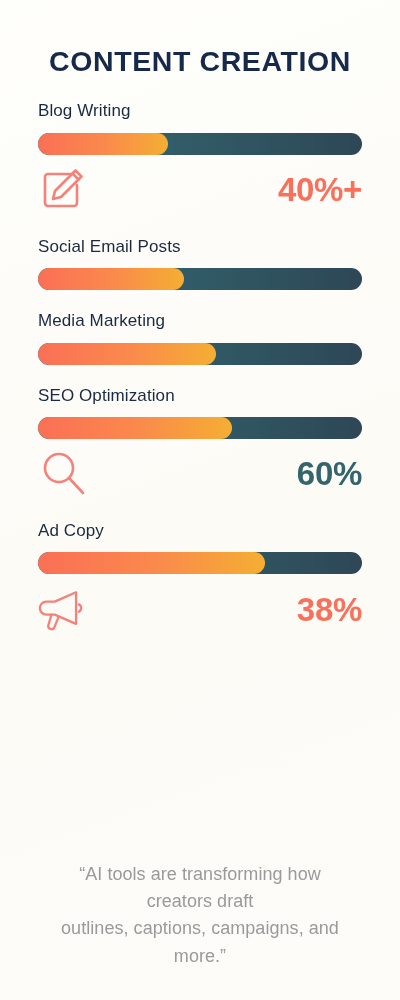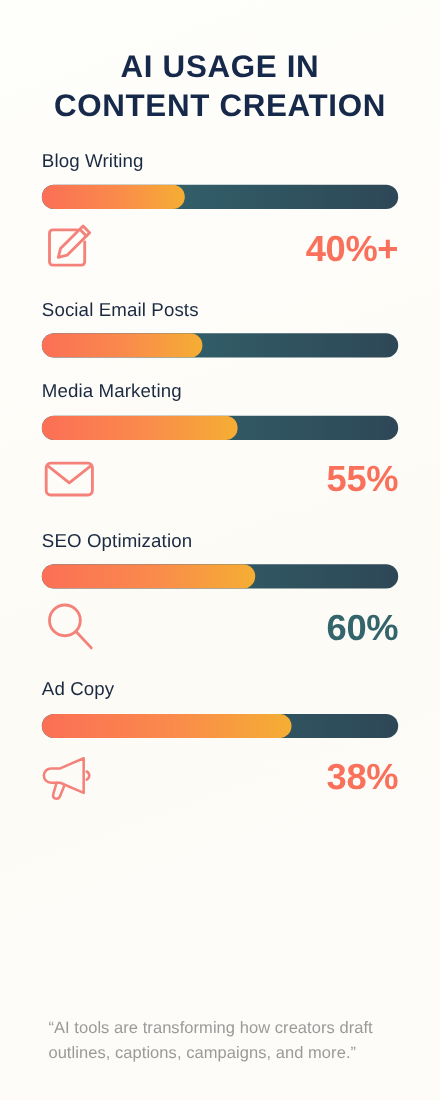--- a/index.html
+++ b/index.html
@@ -95,35 +95,34 @@
     line-height: 1;
     white-space: nowrap;
   }
   .value-coral { color: #F9705B; }
   .value-teal  { color: #33656B; }
 
   
   .footer {
     margin-top: auto;
     margin-bottom: 30px;
-    text-align: left;
-    font-size: 15px;
+    text-align: center;
+    font-size: 18px;
     line-height: 1.52;
     color: #9A9A9A;
     letter-spacing: 0.05px;
     padding: 0 6px;
   }
 </style>
 </head>
 <body>
 
 <div class="page">
 
   <div class="title-block">
-    <span class="title-line">AI Usage in</span>
     <span class="title-line">Content Creation</span>
   </div>
 
   <div class="metrics">
 
     <div class="metric">
       <div class="metric-label">Blog Writing</div>
       <div class="bar-track">
         <div class="bar-fill" style="width: 40%;"></div>
       </div>
@@ -143,29 +142,20 @@
       <div class="metric-label">Social Email Posts</div>
       <div class="bar-track">
         <div class="bar-fill" style="width: 45%;"></div>
       </div>
     </div>
 
     <div class="metric">
       <div class="metric-label">Media Marketing</div>
       <div class="bar-track">
         <div class="bar-fill" style="width: 55%;"></div>
-      </div>
-      <div class="metric-bottom">
-        <div class="icon-wrap">
-          <svg width="52" height="50" viewBox="0 0 52 50" fill="none" stroke="#F4827A" stroke-width="2.6" stroke-linecap="round" stroke-linejoin="round">
-            <rect x="4" y="11" width="42" height="29" rx="4"></rect>
-            <path d="M5.5 13.5 L25 29 L44.5 13.5"></path>
-          </svg>
-        </div>
-        <div class="metric-value value-coral">55%</div>
       </div>
     </div>
 
     <div class="metric">
       <div class="metric-label">SEO Optimization</div>
       <div class="bar-track">
         <div class="bar-fill" style="width: 60%;"></div>
       </div>
       <div class="metric-bottom">
         <div class="icon-wrap">

